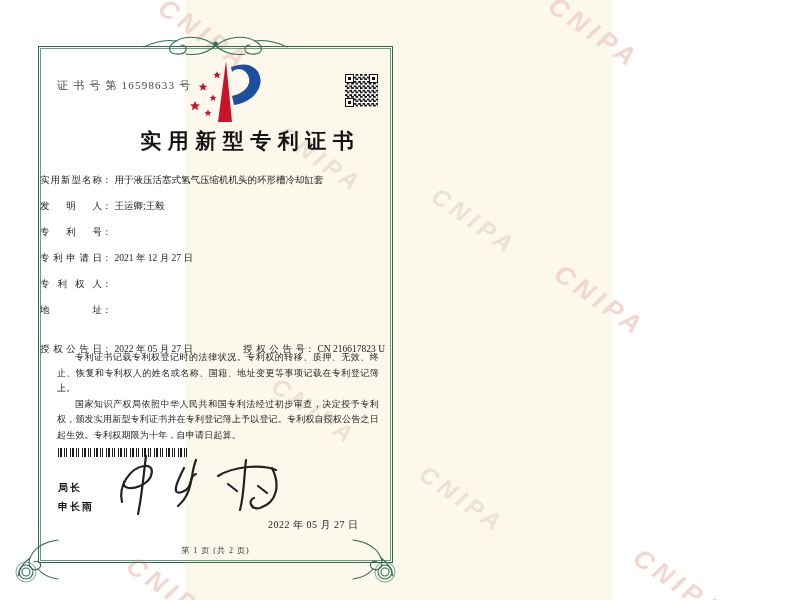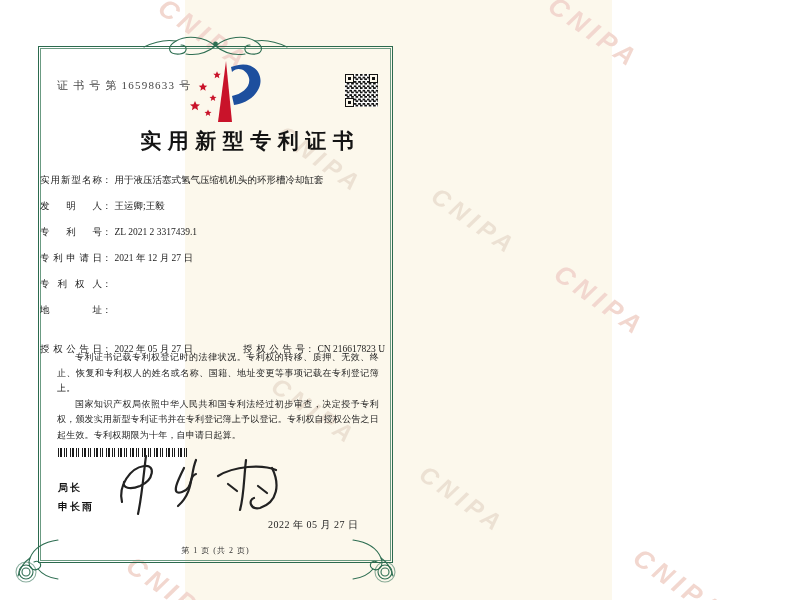--- a/index.html
+++ b/index.html
@@ -145,21 +145,20 @@
           <span class="fvalue">用于液压活塞式氢气压缩机机头的环形槽冷却缸套</span>
       </div>
       <div class="frow">
         <span class="flabel">发明人</span>
           <span class="fcolon">：</span>
           <span class="fvalue">王运卿;王毅</span>
       </div>
       <div class="frow">
         <span class="flabel">专利号</span>
           <span class="fcolon">：</span>
-          <span class="fvalue">ZL 2021 2 3317439.1</span>
       </div>
       <div class="frow">
         <span class="flabel">专利申请日</span>
           <span class="fcolon">：</span>
           <span class="fvalue">2021 年 12 月 27 日</span>
       </div>
       <div class="frow">
         <span class="flabel">专利权人</span>
           <span class="fcolon">：</span>
       </div>

